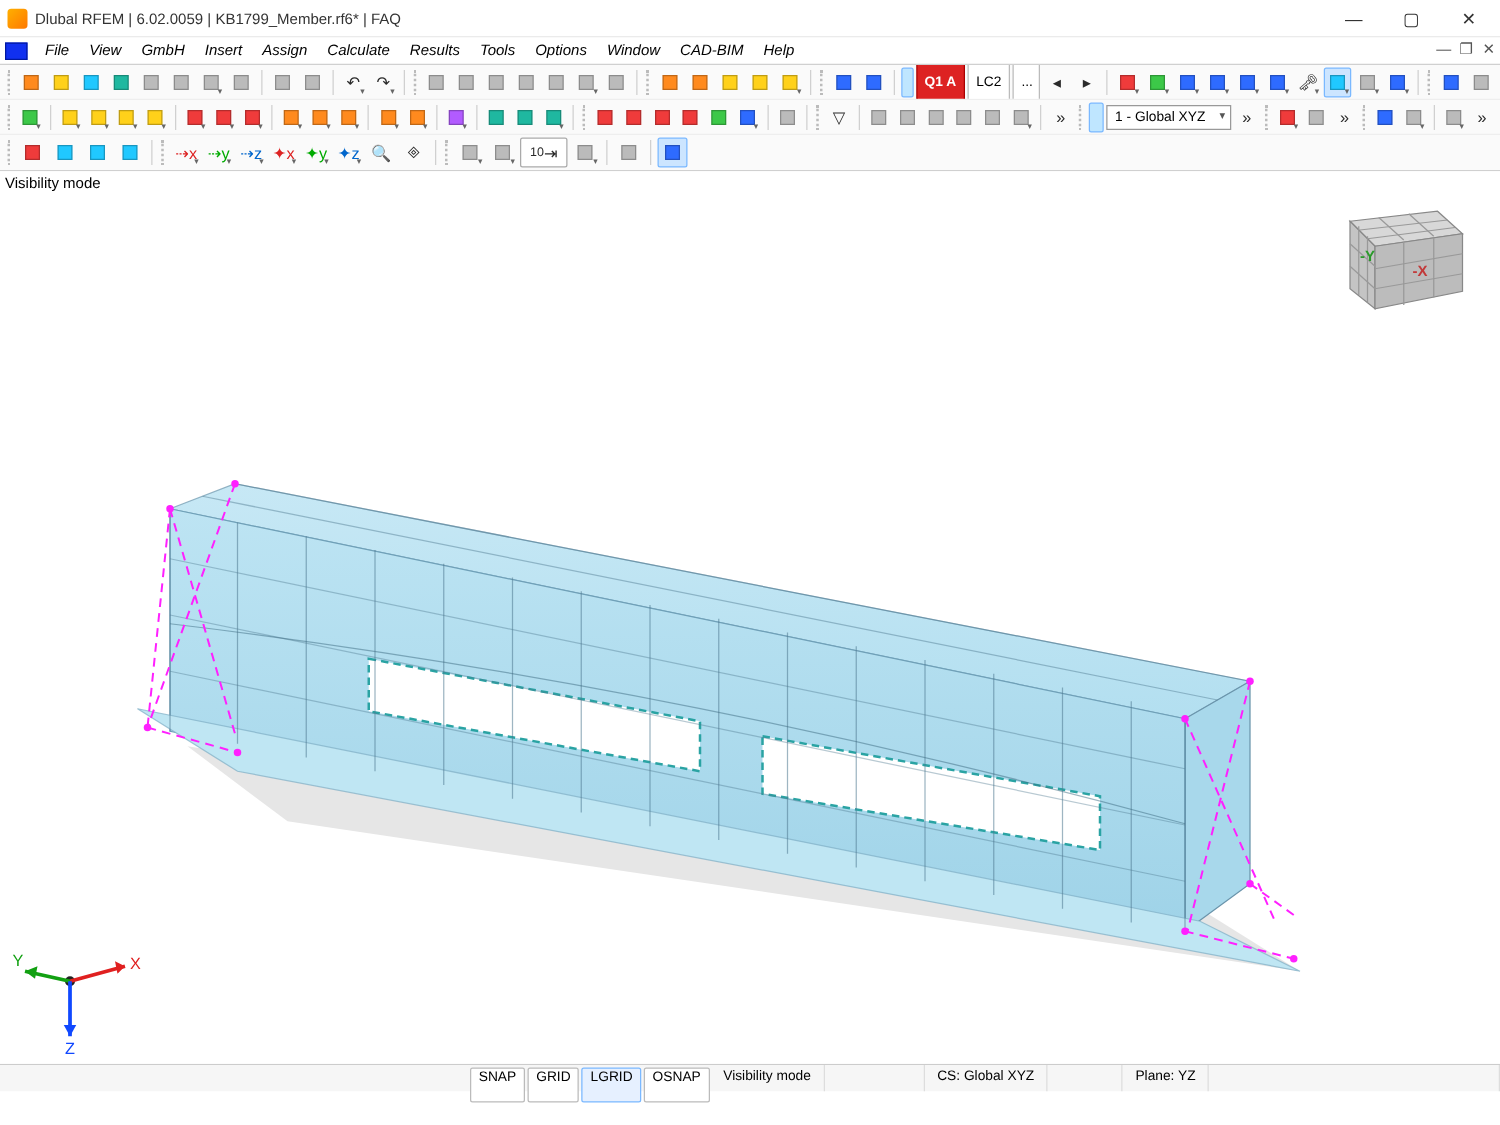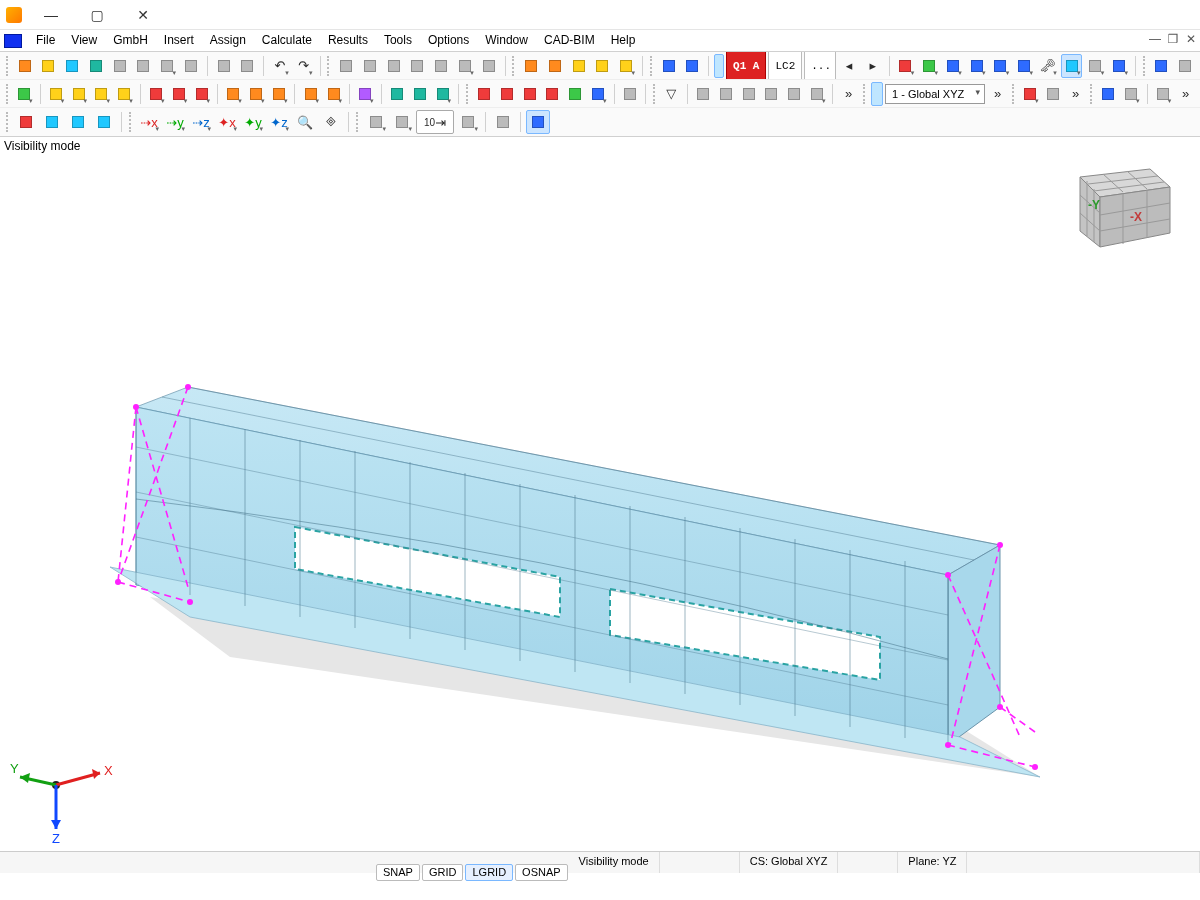--- a/index.html
+++ b/index.html
@@ -46,20 +46,21 @@
   }
   .menubar .app-logo {
     width: 18px; height: 14px;
     margin: 4px 6px 0 4px;
     background: #1030f0;
     border: 1px solid #0018a0;
   }
   .menubar .menu-item {
     padding: 3px 8px 0 8px; color:#000;
     cursor: default;
+    font-style: italic;
   }
   .menubar .spacer { flex: 1; }
   .menubar .license {
     padding: 3px 4px 0 0; color:#333;
   }
   .menubar .mdi-ctrl {
     width: 18px; text-align:center; padding-top:2px; color:#555;
   }
 
   
@@ -105,21 +106,20 @@
     margin: 0 3px;
   }
   .pill {
     height: 35px;
     padding: 0 6px;
     font-size: 11px;
     display:inline-flex; align-items:center;
     border: 1px solid #bbb;
     border-radius: 2px;
     background:#fff;
-    font-family:Liberation Mono, monospace;
   }
   .pill.red { background:#d22; color:#fff; border-color:#a00; font-weight:600;}
   .combo {
     height: 20px; padding: 0 18px 0 6px;
     border: 1px solid #999;
     background: #fff;
     font-size: 11px;
     position: relative;
     display:inline-flex; align-items:center;
     min-width: 100px;
@@ -172,23 +172,23 @@
     display: flex;
     align-items: stretch;
     font-size: 11px;
   }
   .statusbar .cell {
     padding: 3px 10px;
     border-right: 1px solid #ddd;
   }
   .statusbar .cell.btn {
     border: 1px solid #bbb;
-    margin: 12px 1px;
+    margin: 2px 1px;
     padding: 1px 6px;
-    height: 17px;
+    height: 28px;
     background:#fff;
     border-radius:2px;
   }
   .statusbar .cell.btn.active { background:#e6f0ff; border-color:#7ab8ff; }
   .statusbar .flex { flex:1; }
 
   
   .c-blue   .sw{background:#2e6bff;}
   .c-orange .sw{background:#ff8a1e;}
   .c-cyan   .sw{background:#20c8ff;}
@@ -197,20 +197,21 @@
   .c-yellow .sw{background:#ffd11a;}
   .c-purple .sw{background:#b25bff;}
   .c-gray   .sw{background:#bbb;}
   .c-teal   .sw{background:#1fb8a0;}
 </style>
 </head>
 <body>
 
 <div class="titlebar">
   <span class="app-icon"></span>
+  <span class="title">Dlubal RFEM | 6.02.0059 | KB1799_Member.rf6* | FAQ</span>
   <div class="winbtn">—</div>
   <div class="winbtn">▢</div>
   <div class="winbtn">✕</div>
 </div>
 
 <div class="menubar">
   <span class="app-logo"></span>
   <span class="menu-item">File</span>
   <span class="menu-item">View</span>
   <span class="menu-item">GmbH</span>

